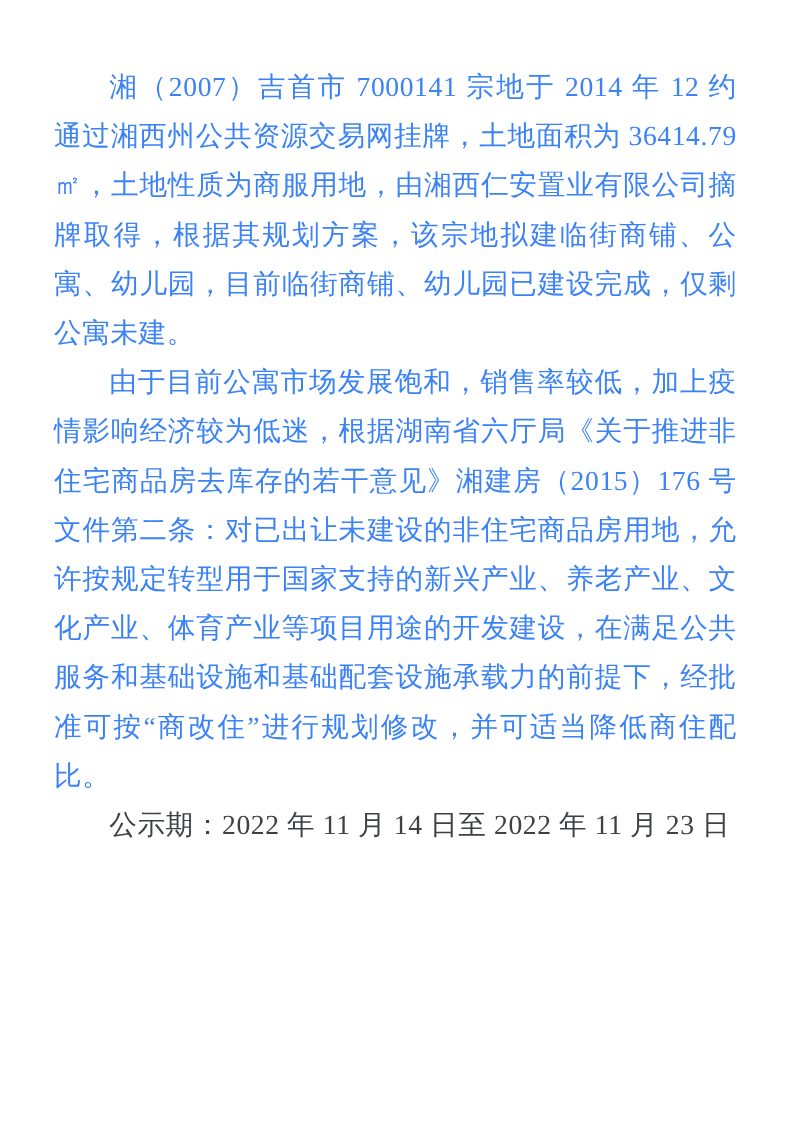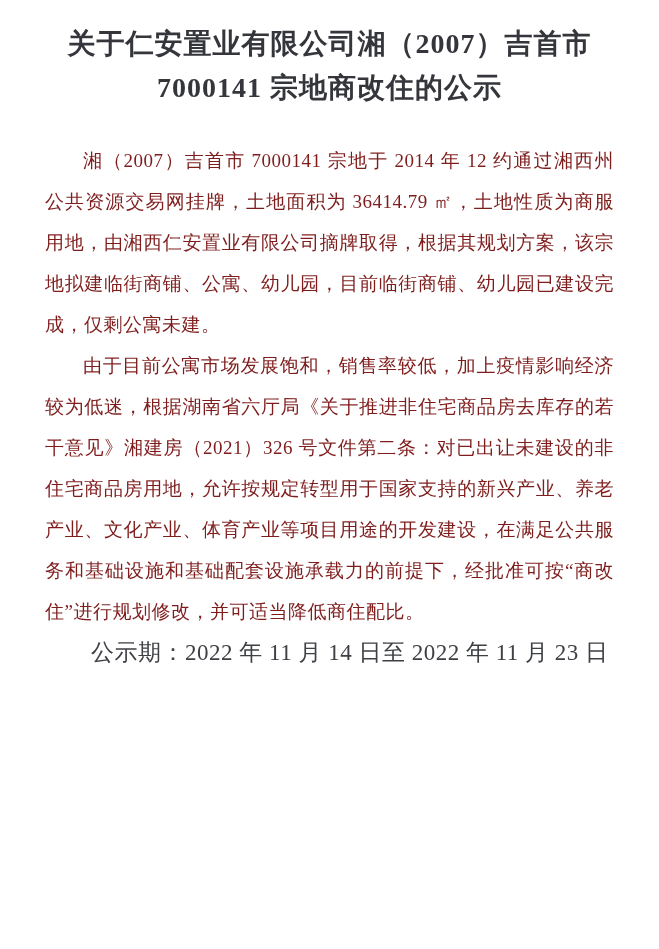--- a/index.html
+++ b/index.html
@@ -26,49 +26,45 @@
     color: #35363b;
     letter-spacing: 1px;
     margin: 0;
   }
   .doc-body {
     margin-top: 30px;
     color: #3f4045;
   }
   .para {
     margin: 0;
-    font-size: 19px;
+    font-size: 23px;
     line-height: 41px;
     text-indent: 2em;
     text-align: justify;
     letter-spacing: 0.5px;
-    color: #7f1d1d;
+    color: #3b82f6;
   }
   .footer-line {
     margin: 0;
     font-size: 23px;
     line-height: 41px;
     text-indent: 2em;
     text-align: left;
     letter-spacing: 0.5px;
     color: #3f4045;
     white-space: nowrap;
   }
 </style>
 </head>
 <body>
 
 <div class="page">
 
-  <h1 class="doc-title">
-    <span>关于仁安置业有限公司湘（2007）吉首市</span><br>
-    <span>7000141 宗地商改住的公示</span>
-  </h1>
 
   <div class="doc-body">
     <p class="para">湘（2007）吉首市 7000141 宗地于 2014 年 12 约通过湘西州公共资源交易网挂牌，土地面积为 36414.79 ㎡，土地性质为商服用地，由湘西仁安置业有限公司摘牌取得，根据其规划方案，该宗地拟建临街商铺、公寓、幼儿园，目前临街商铺、幼儿园已建设完成，仅剩公寓未建。</p>
-    <p class="para">由于目前公寓市场发展饱和，销售率较低，加上疫情影响经济较为低迷，根据湖南省六厅局《关于推进非住宅商品房去库存的若干意见》湘建房（2021）326 号文件第二条：对已出让未建设的非住宅商品房用地，允许按规定转型用于国家支持的新兴产业、养老产业、文化产业、体育产业等项目用途的开发建设，在满足公共服务和基础设施和基础配套设施承载力的前提下，经批准可按“商改住”进行规划修改，并可适当降低商住配比。</p>
+    <p class="para">由于目前公寓市场发展饱和，销售率较低，加上疫情影响经济较为低迷，根据湖南省六厅局《关于推进非住宅商品房去库存的若干意见》湘建房（2015）176 号文件第二条：对已出让未建设的非住宅商品房用地，允许按规定转型用于国家支持的新兴产业、养老产业、文化产业、体育产业等项目用途的开发建设，在满足公共服务和基础设施和基础配套设施承载力的前提下，经批准可按“商改住”进行规划修改，并可适当降低商住配比。</p>
 
     <p class="footer-line">公示期：2022 年 11 月 14 日至 2022 年 11 月 23 日</p>
 
   </div>
 
 </div>
 
 </body></html>

